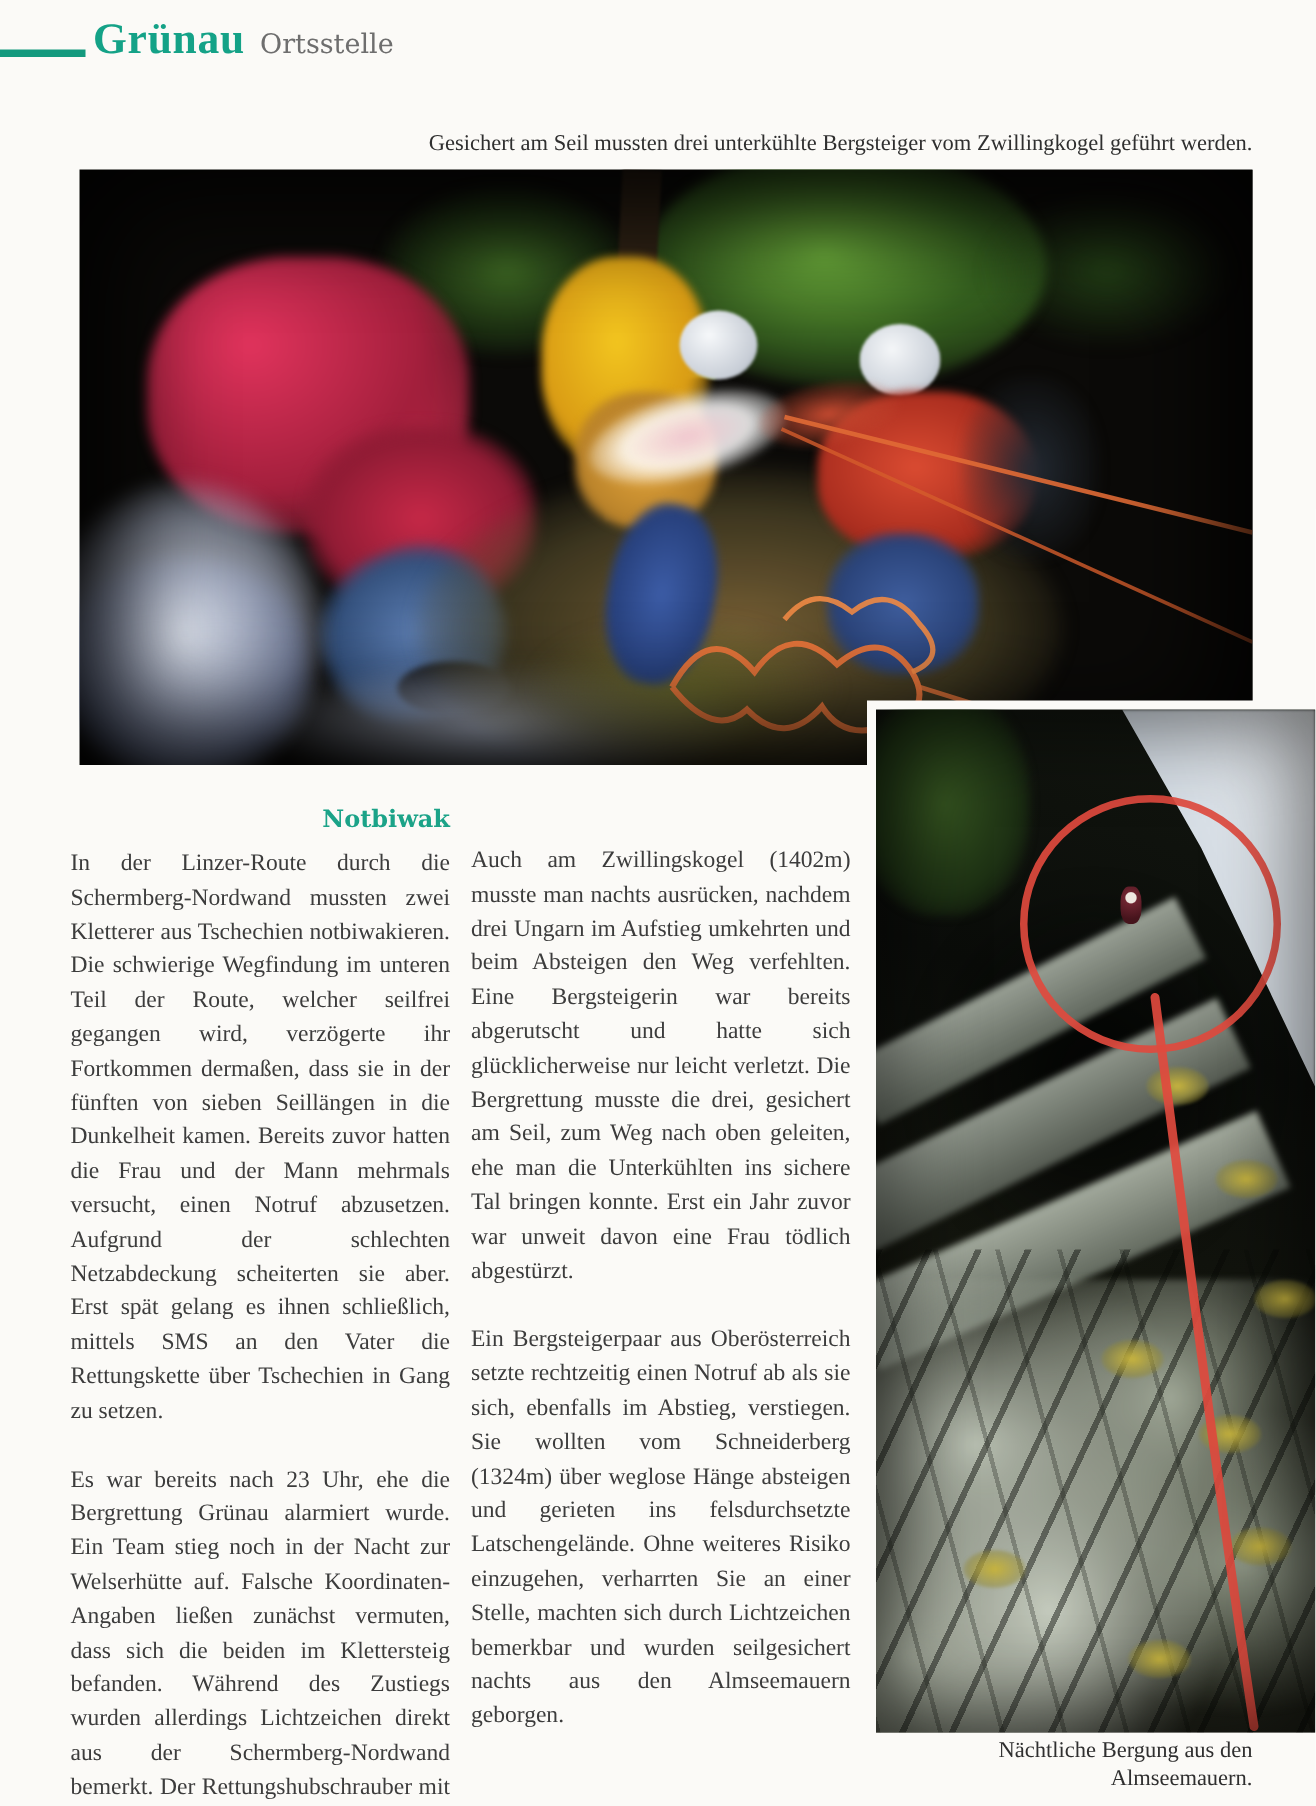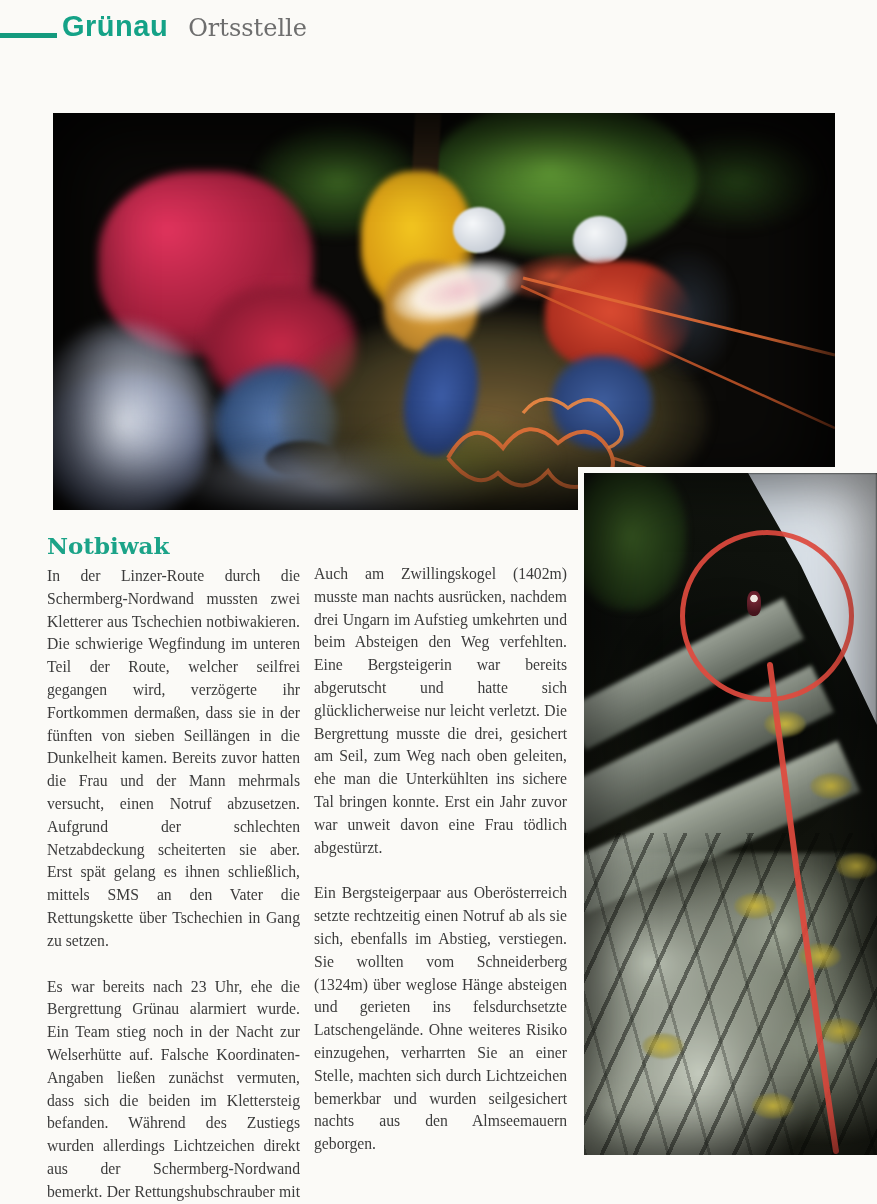--- a/index.html
+++ b/index.html
@@ -2,35 +2,35 @@
 <html lang="de"><head>
 <meta charset="utf-8">
 <style>
   html,body{margin:0;padding:0;}
   .page{position:relative;width:877px;height:1204px;background:#fbfaf7;overflow:hidden;
         font-family:"Liberation Serif",serif;color:#3c3c3c;}
 
   
   .hdr-rule{position:absolute;left:0;top:33px;width:57px;height:5px;background:#149a7e;}
   .hdr{position:absolute;left:62px;top:10px;white-space:nowrap;}
-  .hdr .town{font-family:Liberation Sans, sans-serif;font-weight:bold;font-size:29px;color:#14a287;letter-spacing:.5px;}
-  .hdr .unit{font-family:"DejaVu Serif",serif;font-size:24px;color:#6e6e6e;margin-left:20px;}
+  .hdr .town{font-family:Liberation Serif, serif;font-weight:bold;font-size:29px;color:#14a287;letter-spacing:.5px;}
+  .hdr .unit{font-family:"DejaVu Serif",serif;font-size:18px;color:#6e6e6e;margin-left:10px;}
 
   
   .cap-top{position:absolute;right:42px;top:88px;font-size:15px;color:#2f2f2f;white-space:nowrap;}
   .cap-inset{position:absolute;left:653px;top:1158px;width:182px;text-align:right;
              font-size:15px;line-height:1.28;color:#2f2f2f;}
 
   
   .col{position:absolute;width:253px;font-size:15.7px;line-height:22.8px;text-align:justify;}
   .col1{left:47px;top:533px;}
   .col2{left:314px;top:563px;}
   .col p{margin:0 0 23px 0;}
-  h2.sec{font-family:"DejaVu Serif",serif;font-weight:bold;font-size:23px;line-height:26px;
-         color:#1ba388;margin:0 0 6px 0;text-align:left;}
+  h2.sec{font-family:"DejaVu Serif",serif;font-weight:bold;font-size:16px;line-height:26px;
+         color:#1ba388;margin:0 0 6px 0;text-align:right;}
 
   
   .photo-main{position:absolute;left:53px;top:113px;width:782px;height:397px;background:#0b0a08;overflow:hidden;}
   .photo-main div{position:absolute;}
   .pm-fol1{left:200px;top:10px;width:170px;height:115px;filter:blur(4px);border-radius:50%;
     background:radial-gradient(ellipse at 50% 50%, rgba(70,120,40,.85), rgba(35,65,22,.55) 55%, transparent 75%);}
   .pm-fol2{left:375px;top:-15px;width:270px;height:160px;filter:blur(4px);border-radius:50%;
     background:radial-gradient(ellipse at 45% 45%, rgba(110,175,60,.95), rgba(55,100,32,.75) 50%, transparent 75%),
                radial-gradient(ellipse at 80% 60%, rgba(60,110,35,.8), transparent 70%);}
   .pm-fol3{left:600px;top:15px;width:170px;height:105px;filter:blur(5px);border-radius:50%;
@@ -120,20 +120,21 @@
 </head>
 <body>
 
 <div class="page">
 
   <div class="hdr-rule"></div>
   <div class="hdr">
     <span class="town">Grünau</span><span class="unit">Ortsstelle</span>
   </div>
 
+  <div class="cap-top">Gesichert am Seil mussten drei unterkühlte Bergsteiger vom Zwillingkogel geführt werden.</div>
 
   <div class="photo-main">
     <div class="pm-fol1"></div>
     <div class="pm-fol2"></div>
     <div class="pm-fol3"></div>
     <div class="pm-trunk"></div>
     <div class="pm-branch"></div>
     <div class="pm-red1"></div>
     <div class="pm-red2"></div>
     <div class="pm-jeans"></div>
@@ -194,14 +195,15 @@
       <div class="in-grass" style="left:168px;top:620px;"></div>
       <div class="in-climber"></div>
       <div class="in-circle"></div>
       <svg class="in-line" width="293" height="682" viewBox="0 0 293 682">
         <path d="M186,192 C205,340 228,520 252,678" stroke="#df4a3e" stroke-width="6" fill="none" stroke-linecap="round" opacity=".92"></path>
       </svg>
       <div class="in-vig"></div>
     </div>
   </div>
 
+  <div class="cap-inset">Nächtliche Bergung aus den Almseemauern.</div>
 
 </div>
 
 </body></html>

